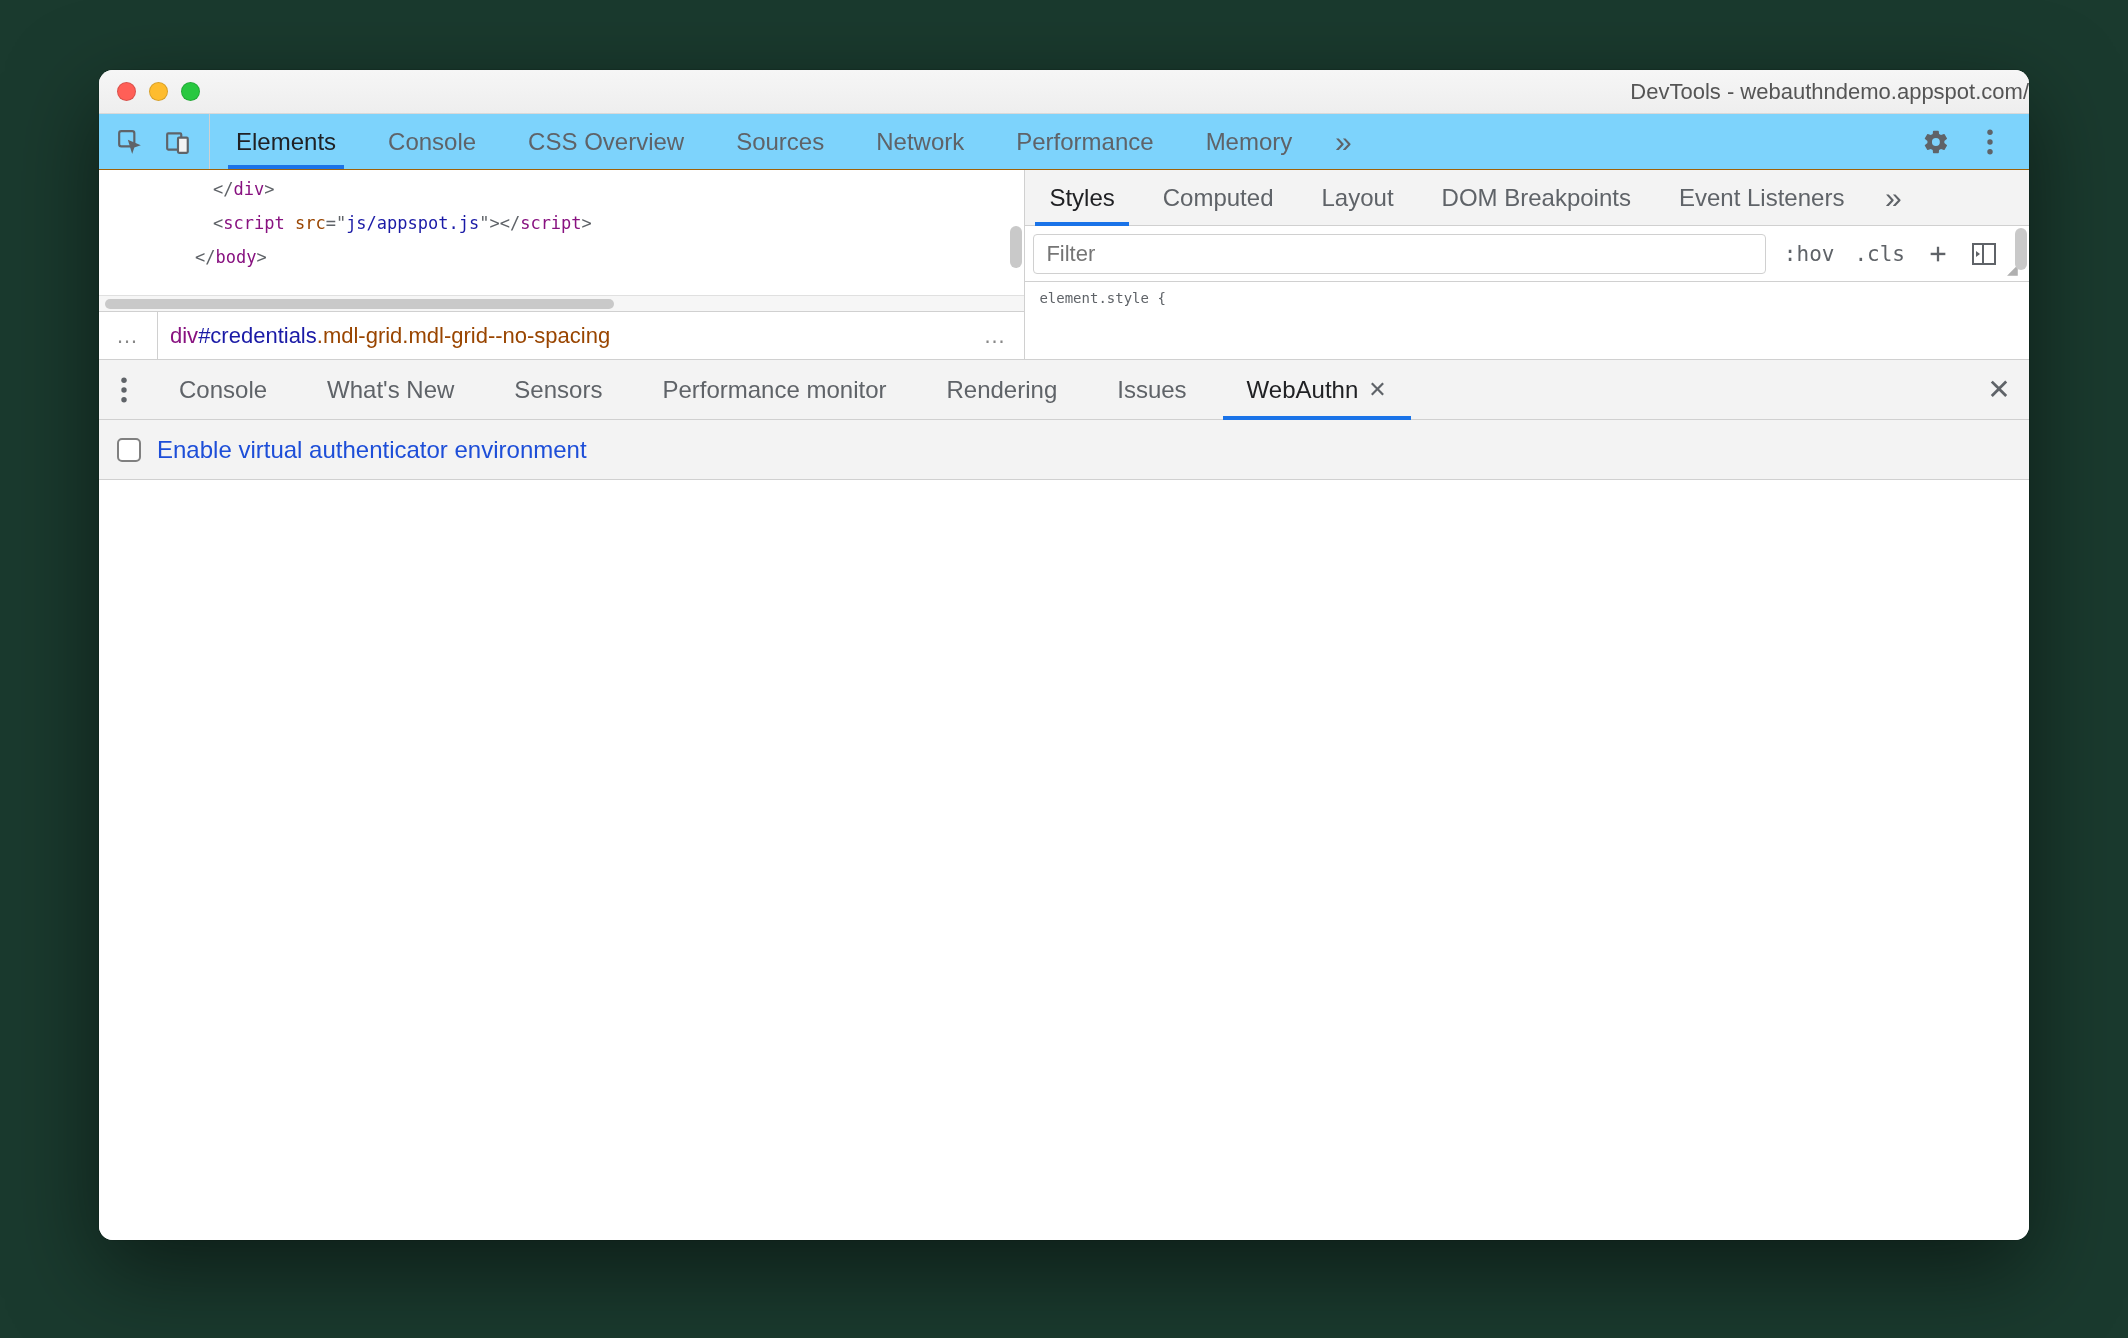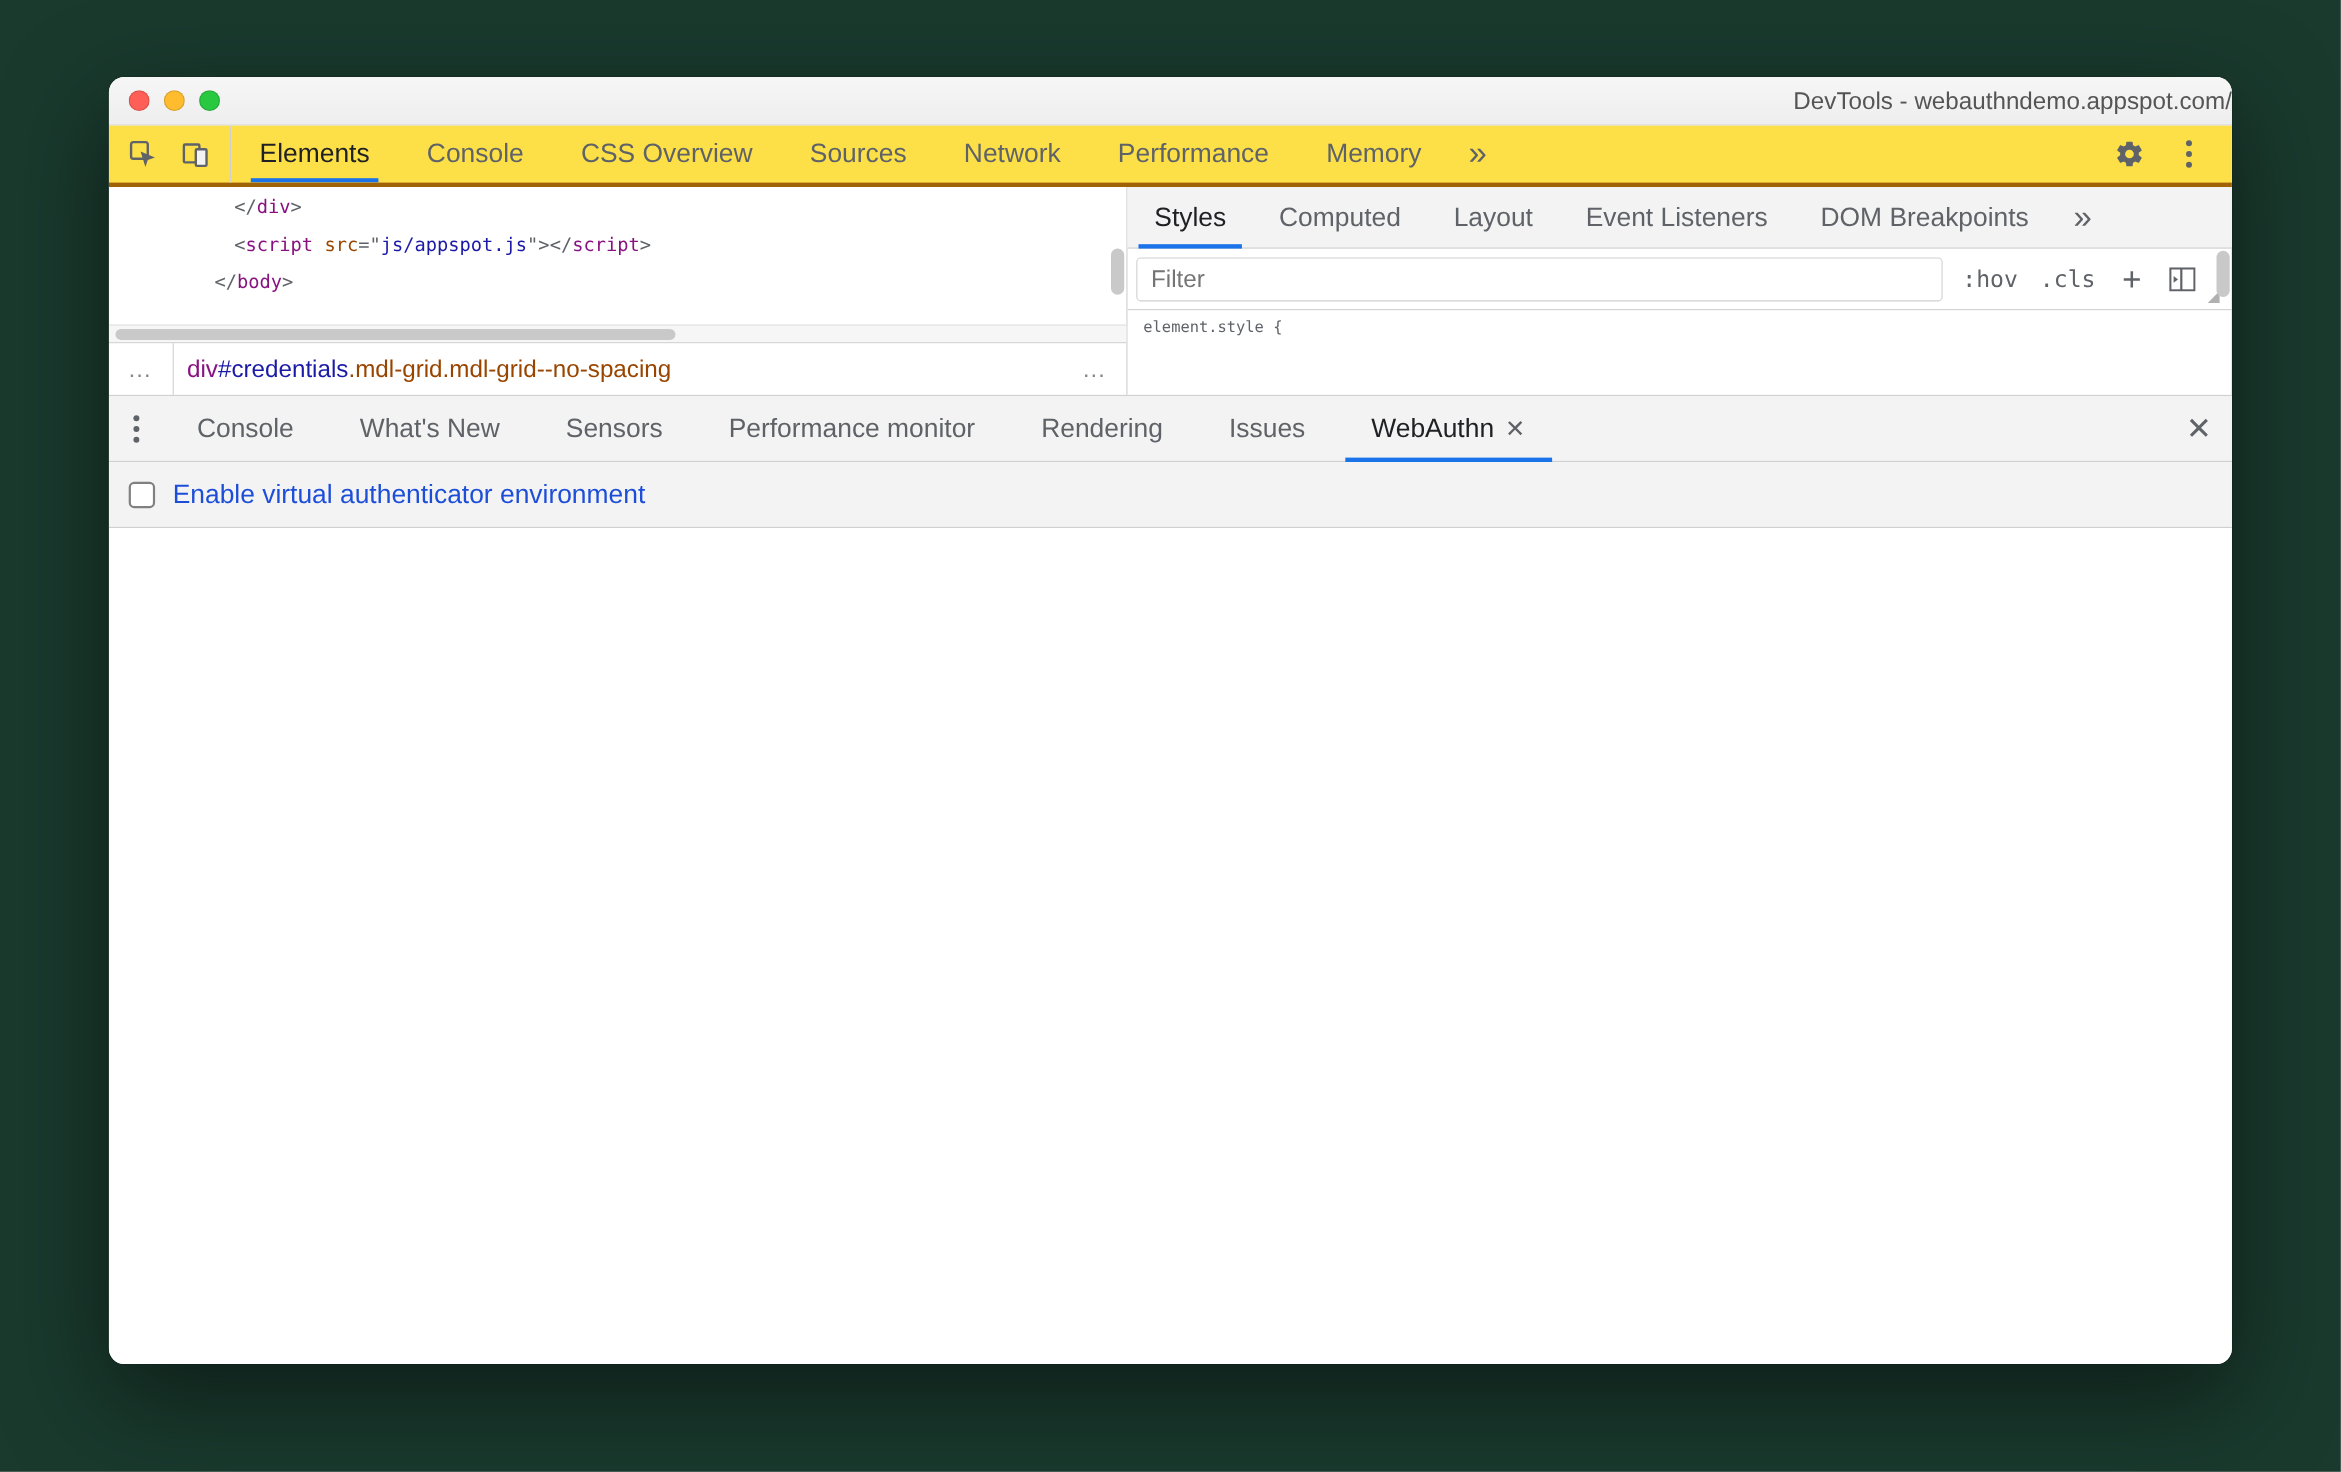--- a/index.html
+++ b/index.html
@@ -37,22 +37,22 @@
   .light.yellow { background: #febc2e; }
   .light.green { background: #28c840; }
   .title-text {
     position: absolute; left: 16px; right: 0; text-align: right;
     font-size: 22px; color: #555; pointer-events: none;
   }
 
   
   .main-tabs {
     height: 56px;
-    background: #fde047;
-    border-bottom: 4px solid #a16207;
+    background: #7dd3fc;
+    border-bottom: 1px solid #a16207;
     display: flex; align-items: stretch;
   }
   .left-icons { display: flex; align-items: center; padding: 0 16px; gap: 18px; border-right: 1px solid #d0d0d0; }
   .icon-btn { width: 30px; height: 30px; display:flex; align-items:center; justify-content:center; color:#5f6368; cursor:pointer; }
   .tabs-scroll { display:flex; align-items:stretch; flex:1; overflow:hidden; }
   .main-tab {
     padding: 0 26px; display:flex; align-items:center;
     font-size: 24px; color:#5f6368; cursor:pointer; position:relative;
   }
   .main-tab.active { color:#202124; }
@@ -201,22 +201,22 @@
         </div>
         <div class="bc-ellipsis" style="margin-left:auto">…</div>
       </div>
     </div>
 
     <div class="styles-pane">
       <div class="styles-tabs">
         <div class="styles-tab active">Styles</div>
         <div class="styles-tab">Computed</div>
         <div class="styles-tab">Layout</div>
+        <div class="styles-tab">DOM Breakpoints</div>
         <div class="styles-tab">Event Listeners</div>
-        <div class="styles-tab">DOM Breakpoints</div>
         <div class="overflow">»</div>
       </div>
       <div class="styles-toolbar">
         <input class="filter-input" placeholder="Filter" style="">
         <div class="style-action">:hov</div>
         <div class="style-action">.cls</div>
         <div class="plus-btn">
           <svg width="22" height="22" viewBox="0 0 24 24" stroke="currentColor" stroke-width="2.5">
               <line x1="12" y1="4" x2="12" y2="20"></line>
               <line x1="4" y1="12" x2="20" y2="12"></line>

